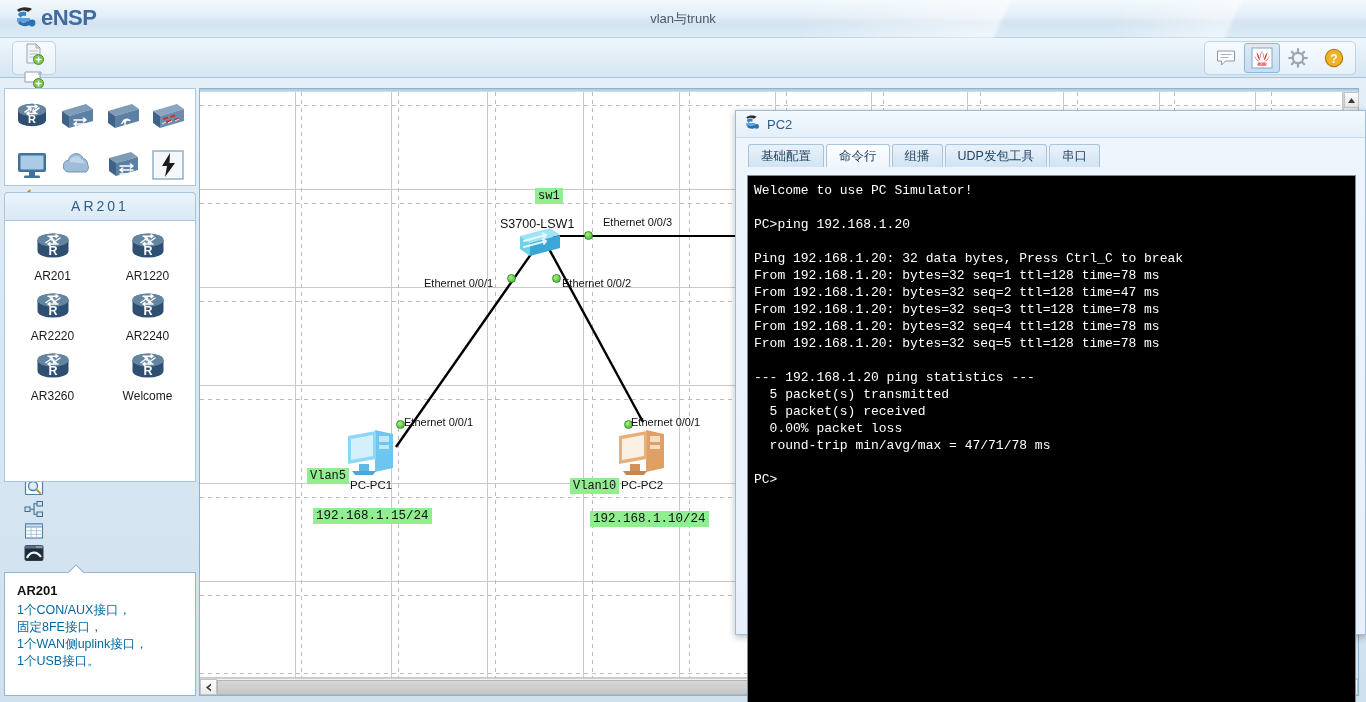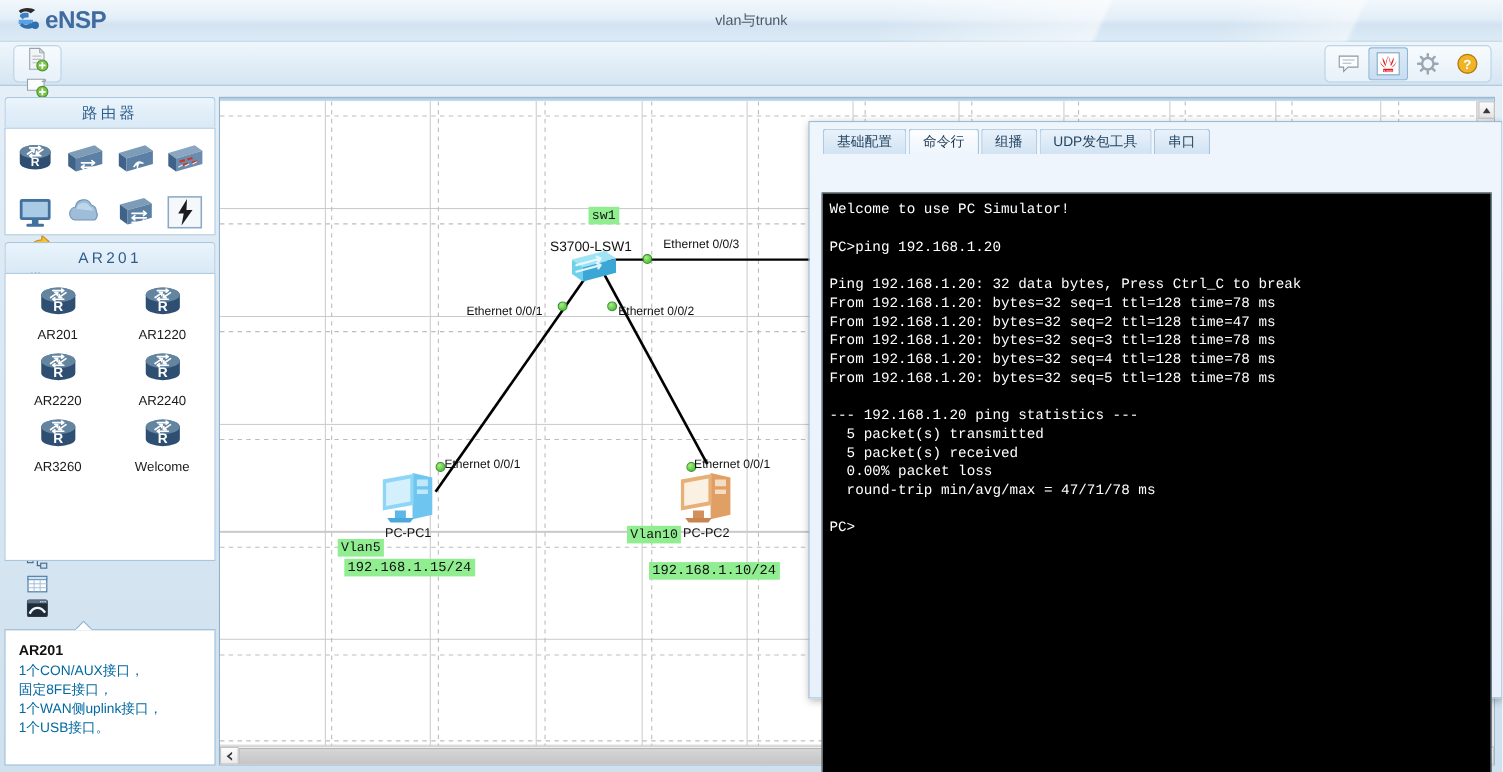--- a/index.html
+++ b/index.html
@@ -530,21 +530,20 @@
         <svg class="ico" width="22" height="22" viewBox="0 0 22 22">
           <circle cx="11" cy="11" r="8.6" fill="#f0b429" stroke="#b57c10" stroke-width="1.2"></circle>
           <text x="11" y="15.5" font-size="12" font-weight="bold" fill="#ffffff" text-anchor="middle" font-family="Liberation Sans, sans-serif">?</text>
         </svg>
       </div>
     </div>
   </div>
 
   <div class="leftpanel">
 
-    <div class="panel-hdr">路由器</div>
 
     <div class="panel-body" style="height:98px;">
       <div class="dev-grid">
 
         <div class="cell">
           <svg width="40" height="34" viewBox="0 0 40 34">
             <ellipse cx="20" cy="10" rx="14" ry="6.2" fill="#5d7e9e"></ellipse>
             <path d="M6 10 v10 a14 6.2 0 0 0 28 0 v-10 z" fill="#2f4f72"></path>
             <ellipse cx="20" cy="10" rx="14" ry="6.2" fill="#64859f"></ellipse>
             <g stroke="#ffffff" stroke-width="1.6" fill="none" stroke-linecap="round">
@@ -807,21 +806,21 @@
         <svg width="60" height="56" viewBox="0 0 60 56">
           <path d="M32 6 L50 10 v34 l-18 4 z" fill="#6ec6f0"></path>
           <path d="M36 12 h10 v6 h-10 z" fill="#bfe8fa"></path>
           <path d="M36 21 h10 v4 h-10 z" fill="#bfe8fa"></path>
           <path d="M5 12 L33 7 v28 L5 40 z" fill="#8ed6f5"></path>
           <path d="M8 15 L30 11 v21 L8 36 z" fill="#d4f0fd"></path>
           <path d="M16 40 h10 v7 h-10 z" fill="#5cb8e6"></path>
           <path d="M9 47 h24 l-3 4 H12 z" fill="#4aa8da"></path>
         </svg>
       </div>
-      <div class="tag-green" style="left:107px; top:398px;">Vlan5</div>
+      <div class="tag-green" style="left:107px; top:376px;">Vlan5</div>
       <div class="node-lbl" style="left:150px; top:387px;">PC-PC1</div>
       <div class="tag-green" style="left:113px; top:416px; font-size:12.5px;">192.168.1.15/24</div>
 
       <div class="green-dot" style="left:424px; top:328px;"></div>
       <div class="iface-lbl" style="left:431px; top:324px;">Ethernet 0/0/1</div>
       <div style="position:absolute; left:414px; top:332px;">
         <svg width="60" height="56" viewBox="0 0 60 56">
           <path d="M32 6 L50 10 v34 l-18 4 z" fill="#e0a065"></path>
           <path d="M36 12 h10 v6 h-10 z" fill="#f6dcc0"></path>
           <path d="M36 21 h10 v4 h-10 z" fill="#f6dcc0"></path>
@@ -859,20 +858,32 @@
       <div class="hs-right">
         <svg width="7" height="9" viewBox="0 0 7 9">
             <path d="M1 0.5 L6 4.5 L1 8.5 L1 6.5 L3.5 4.5 L1 2.5 Z" fill="#3a3a3a"></path>
           </svg>
       </div>
     </div>
   </div>
 
   <div class="pcwin">
 
+    <div class="pcwin-title">
+      <span>
+        <svg width="17" height="18" viewBox="0 0 24 26">
+          <path d="M3 5 C7 1, 15 2, 18 4 L14 7 C11 5, 7 5, 5 7 Z" fill="#2b2b2b"></path>
+          <path d="M4 10 C4 7, 8 6, 12 7 L12 11 C9 10.5, 7 11, 7 13 Z" fill="#3b7fc4"></path>
+          <path d="M3 13 h13 v4 h-13 z" fill="#5ba3e0"></path>
+          <path d="M4 18 C7 22, 14 22, 17 19 L14 16 C11 18, 8 18, 6 16 Z" fill="#2f6fae"></path>
+          <circle cx="18" cy="18" r="3.4" fill="#2f6fae"></circle>
+        </svg>
+      </span>
+      <span>PC2</span>
+    </div>
 
     <div class="pcwin-tabs">
       <div class="pctab">基础配置</div>
       <div class="pctab active">命令行</div>
       <div class="pctab">组播</div>
       <div class="pctab">UDP发包工具</div>
       <div class="pctab">串口</div>
     </div>
 
     <div class="term">

